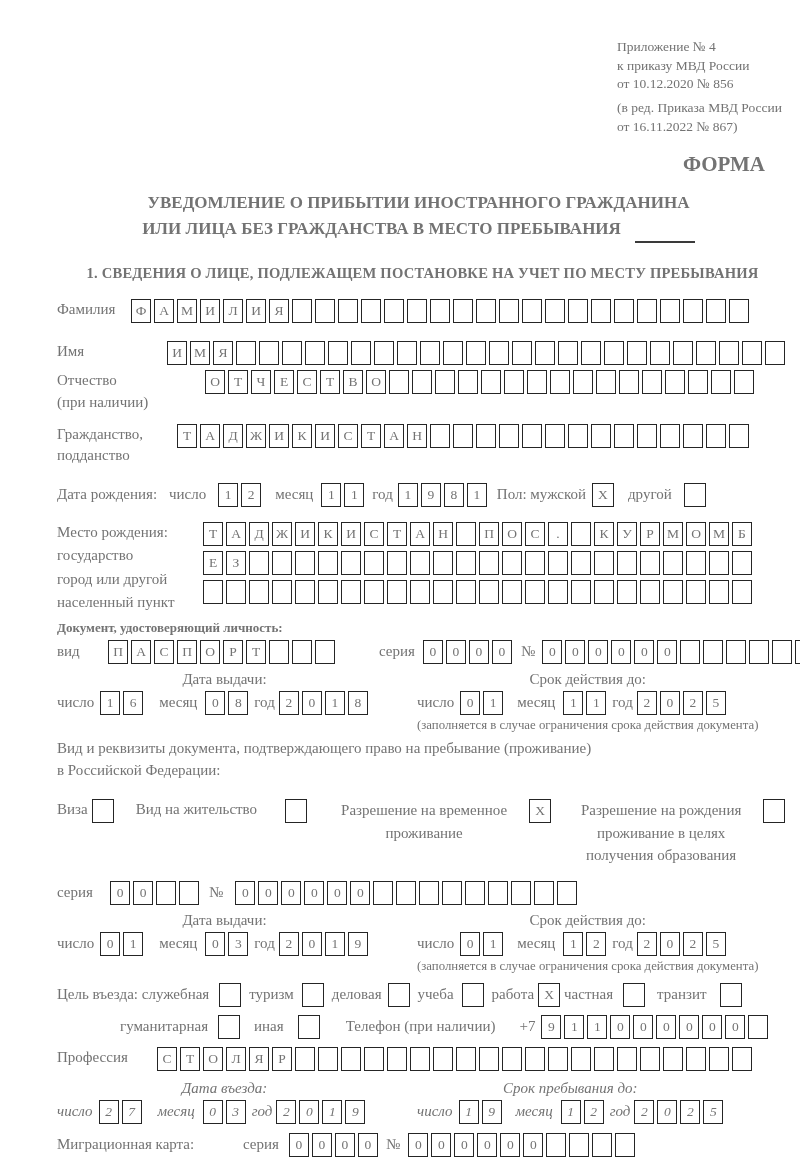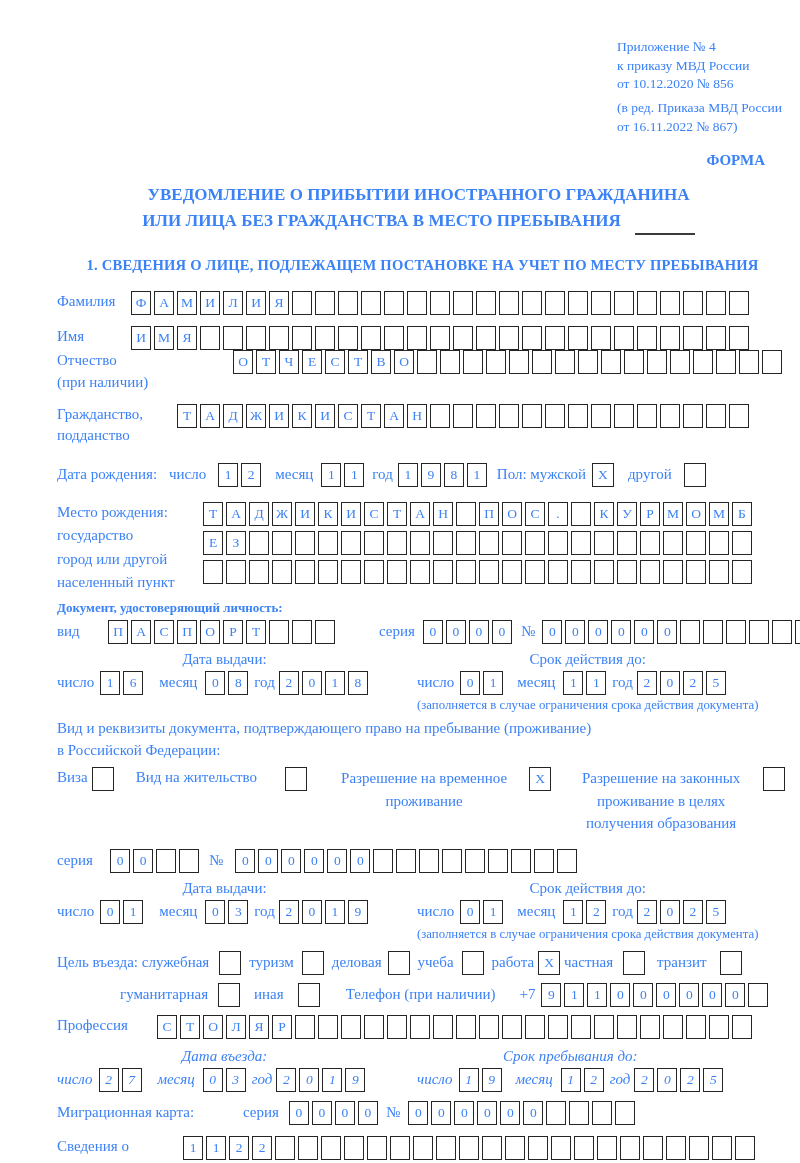--- a/index.html
+++ b/index.html
@@ -1,24 +1,24 @@
 <!DOCTYPE html>
 <html><head>
 <meta charset="utf-8">
 <style>
   html,body{margin:0;padding:0;background:#ffffff;}
   .page{
     width:800px;height:1163px;box-sizing:border-box;position:relative;
-    background:#ffffff;color:#3b82f6;overflow:hidden;
+    background:#ffffff;color:#737373;overflow:hidden;
     font-family:"Liberation Serif","DejaVu Serif",serif;
     padding:38px 0 0 57px;font-size:15px;
   }
   .annex{margin-left:560px;font-size:13.5px;line-height:1.38;}
   .annex .gap{height:5px;}
-  .forma{margin-top:16px;margin-right:35px;text-align:right;font-weight:bold;font-size:15px;}
+  .forma{margin-top:16px;margin-right:35px;text-align:right;font-weight:bold;font-size:21px;}
   .title{margin-top:13px;margin-right:20px;text-align:center;font-weight:bold;font-size:17px;line-height:1.5;}
   .blankline{display:inline-block;width:60px;border-bottom:2px solid #3a3a3a;margin-left:14px;}
   .section{margin-top:22px;margin-left:8px;margin-right:20px;text-align:center;font-weight:bold;font-size:14.6px;letter-spacing:0.2px;}
   .frow{display:flex;align-items:flex-start;}
   .lbl{line-height:1.45;flex:0 0 auto;}
   .cells{display:flex;gap:3px;flex:0 0 auto;}
   .cell,.box{
     width:18px;height:22px;border:1.5px solid #252525;background:#fff;
     display:inline-flex;align-items:center;justify-content:center;
     font-size:13.5px;flex:0 0 auto;line-height:1;
@@ -83,21 +83,21 @@
         <span class="cell"></span>
         <span class="cell"></span>
         <span class="cell"></span>
         <span class="cell"></span>
         <span class="cell"></span>
         <span class="cell"></span>
         <span class="cell"></span>
       </div>
   </div>
 
-  <div class="frow" style="margin-top:11px;">
+  <div class="frow" style="margin-top:18px;gap:36px;">
     <div class="lbl" style="width:74px;">Имя</div>
     <div class="cells">
         <span class="cell">И</span>
         <span class="cell">М</span>
         <span class="cell">Я</span>
         <span class="cell"></span>
         <span class="cell"></span>
         <span class="cell"></span>
         <span class="cell"></span>
         <span class="cell"></span>
@@ -116,21 +116,21 @@
         <span class="cell"></span>
         <span class="cell"></span>
         <span class="cell"></span>
         <span class="cell"></span>
         <span class="cell"></span>
         <span class="cell"></span>
         <span class="cell"></span>
       </div>
   </div>
 
-  <div class="frow" style="gap:28px;">
+  <div class="frow" style="margin-top:5px;">
     <div class="lbl" style="width:148px;">
       <div>Отчество</div>
       <div>(при наличии)</div>
     </div>
     <div class="cells">
         <span class="cell">О</span>
         <span class="cell">Т</span>
         <span class="cell">Ч</span>
         <span class="cell">Е</span>
         <span class="cell">С</span>
@@ -390,28 +390,28 @@
       </div>
       <div class="caption" style="margin-top:3px;">(заполняется в случае ограничения срока действия документа)</div>
     </div>
   </div>
 
   <div style="margin-top:7px;">
     <div>Вид и реквизиты документа, подтверждающего право на пребывание (проживание)</div>
     <div style="margin-top:5px;">в Российской Федерации:</div>
   </div>
 
-  <div class="frow" style="margin-top:8px;">
+  <div class="frow" style="margin-top:20px;">
     <span class="lbl">Виза</span>
     <span class="box" style="margin-left:4px;"></span>
     <span class="lbl" style="margin-left:22px;font-family:Liberation Serif, serif;">Вид на жительство</span>
     <span class="box" style="margin-left:28px;"></span>
     <div class="cbl" style="width:190px;margin-left:22px;">Разрешение на временное проживание</div>
     <span class="box" style="margin-left:10px;">X</span>
-    <div class="cbl" style="width:188px;margin-left:16px;">Разрешение на законных проживание в целях получения образования</div>
+    <div class="cbl" style="width:188px;margin-left:16px;">Разрешение на рождения проживание в целях получения образования</div>
     <span class="box" style="margin-left:8px;"></span>
   </div>
 
   <div class="frow inl" style="margin-top:14px;">
     <span class="lbl" style="width:53px;">серия</span>
     <span class="cells">
         <span class="cell">0</span>
         <span class="cell">0</span>
         <span class="cell"></span>
         <span class="cell"></span>

